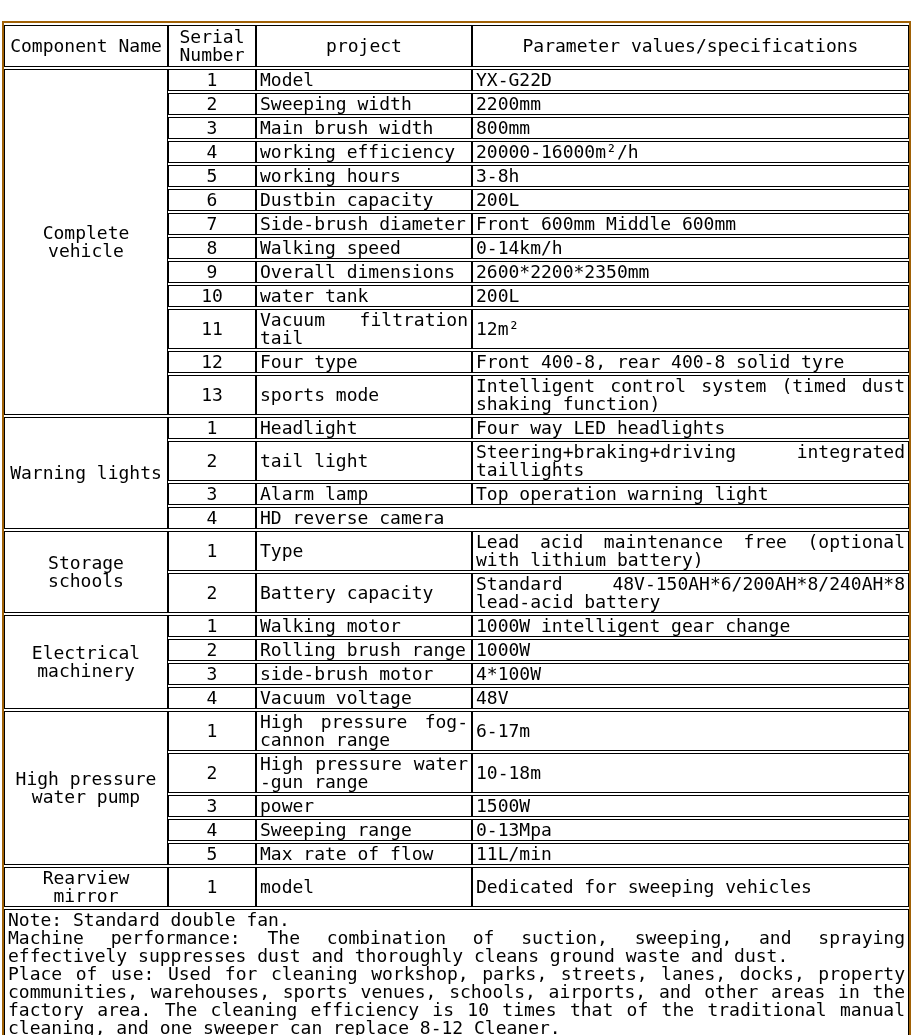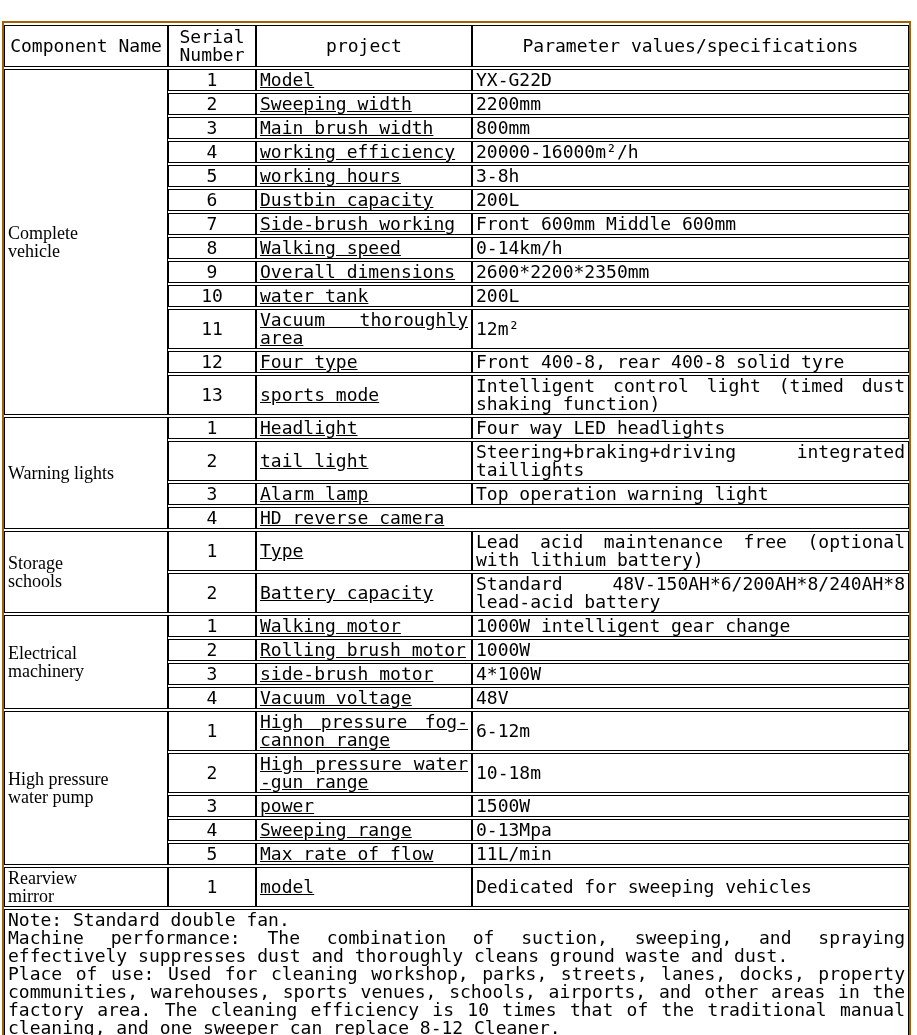--- a/index.html
+++ b/index.html
@@ -36,30 +36,29 @@
     padding: 1px 3px;
     overflow: hidden;
     word-spacing: normal;
   }
   table.spec th {
     font-weight: normal;
     text-align: center;
     padding: 2px 2px;
   }
   td.c-comp {
+    text-align: center;
     padding: 1px 4px;
-    font-family: Liberation Serif, serif;
   }
   td.c-serial {
     text-align: center;
   }
   td.c-proj {
     text-align: justify;
     padding: 1px 3px;
-    text-decoration: underline;
   }
   td.c-val {
     text-align: justify;
     padding: 1px 2px;
   }
   td.c-notes {
     text-align: justify;
     padding: 1px 1px 2px 2px;
   }
   td.c-notes .note-p {
@@ -115,52 +114,52 @@
           <td class="c-proj">working hours</td>
           <td class="c-val">3-8h</td>
         </tr>
         <tr>
           <td class="c-serial">6</td>
           <td class="c-proj">Dustbin capacity</td>
           <td class="c-val">200L</td>
         </tr>
         <tr>
           <td class="c-serial">7</td>
-          <td class="c-proj">Side-brush working</td>
+          <td class="c-proj">Side-brush diameter</td>
           <td class="c-val">Front 600mm  Middle 600mm</td>
         </tr>
         <tr>
           <td class="c-serial">8</td>
           <td class="c-proj">Walking speed</td>
           <td class="c-val">0-14km/h</td>
         </tr>
         <tr>
           <td class="c-serial">9</td>
           <td class="c-proj">Overall dimensions</td>
           <td class="c-val">2600*2200*2350mm</td>
         </tr>
         <tr>
           <td class="c-serial">10</td>
           <td class="c-proj">water tank</td>
           <td class="c-val">200L</td>
         </tr>
         <tr>
           <td class="c-serial">11</td>
-          <td class="c-proj">Vacuum thoroughly area</td>
+          <td class="c-proj">Vacuum filtration tail</td>
           <td class="c-val">12m²</td>
         </tr>
         <tr>
           <td class="c-serial">12</td>
           <td class="c-proj">Four type</td>
           <td class="c-val">Front 400-8, rear 400-8 solid tyre</td>
         </tr>
         <tr>
           <td class="c-serial">13</td>
           <td class="c-proj">sports mode</td>
-          <td class="c-val">Intelligent control light (timed dust shaking function)</td>
+          <td class="c-val">Intelligent control system (timed dust shaking function)</td>
         </tr>
         <tr>
           <td class="c-comp" rowspan="4">
             <div>Warning lights</div>
           </td>
           <td class="c-serial">1</td>
           <td class="c-proj">Headlight</td>
           <td class="c-val">Four way LED headlights</td>
         </tr>
         <tr>
@@ -195,41 +194,41 @@
           <td class="c-comp" rowspan="4">
             <div>Electrical</div>
             <div>machinery</div>
           </td>
           <td class="c-serial">1</td>
           <td class="c-proj">Walking motor</td>
           <td class="c-val">1000W intelligent gear change</td>
         </tr>
         <tr>
           <td class="c-serial">2</td>
-          <td class="c-proj">Rolling brush motor</td>
+          <td class="c-proj">Rolling brush range</td>
           <td class="c-val">1000W</td>
         </tr>
         <tr>
           <td class="c-serial">3</td>
           <td class="c-proj">side-brush motor</td>
           <td class="c-val">4*100W</td>
         </tr>
         <tr>
           <td class="c-serial">4</td>
           <td class="c-proj">Vacuum voltage</td>
           <td class="c-val">48V</td>
         </tr>
         <tr>
           <td class="c-comp" rowspan="5">
             <div>High pressure</div>
             <div>water pump</div>
           </td>
           <td class="c-serial">1</td>
           <td class="c-proj">High pressure fog-cannon range</td>
-          <td class="c-val">6-12m</td>
+          <td class="c-val">6-17m</td>
         </tr>
         <tr>
           <td class="c-serial">2</td>
           <td class="c-proj">High pressure water -gun range</td>
           <td class="c-val">10-18m</td>
         </tr>
         <tr>
           <td class="c-serial">3</td>
           <td class="c-proj">power</td>
           <td class="c-val">1500W</td>

